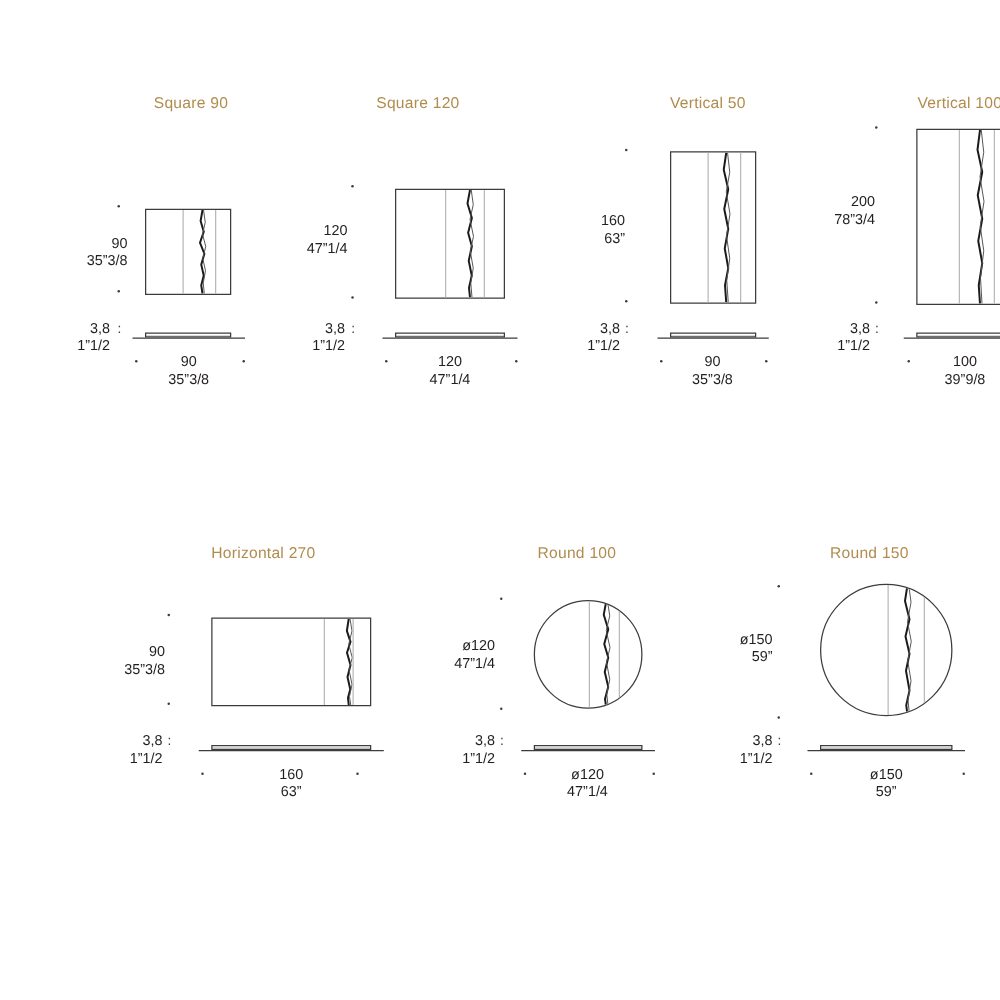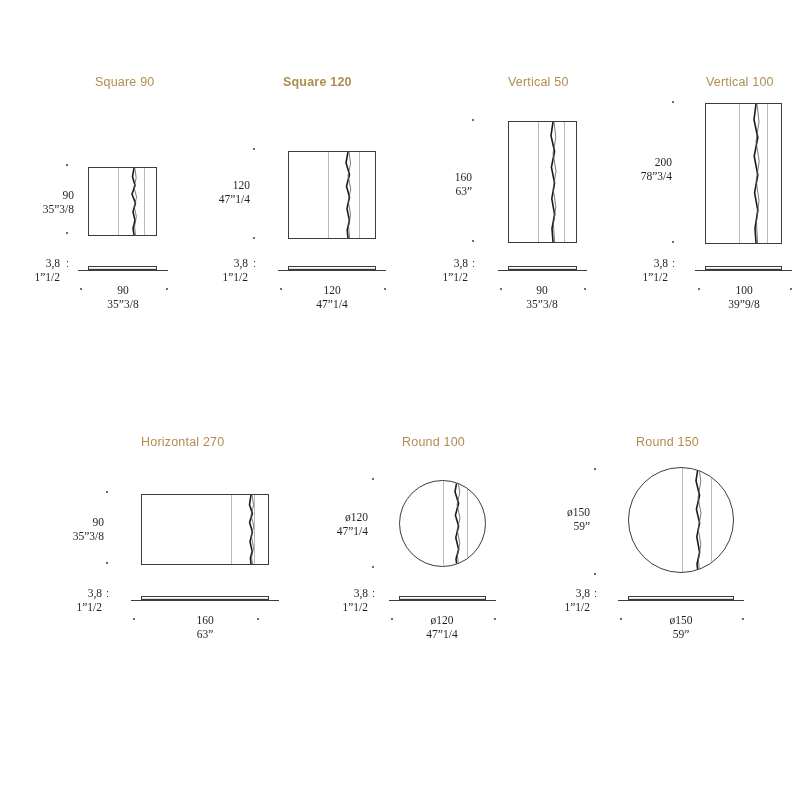--- a/index.html
+++ b/index.html
@@ -10,20 +10,21 @@
     height: 800px;
     background: #ffffff;
     font-family: "Liberation Sans", sans-serif;
     color: #231f20;
   }
   #sheet {
     position: relative;
     width: 800px;
     height: 648px;
     overflow: hidden;
+    padding-left: 28px;
   }
   .item {
     position: absolute;
   }
   .title {
     position: absolute;
     font-size: 12.5px;
     color: #b08d4f;
     white-space: nowrap;
     letter-spacing: 0.2px;
@@ -61,21 +62,21 @@
   
   .dim {
     position: absolute;
     font-size: 11.5px;
     line-height: 14px;
     white-space: nowrap;
     color: #231f20;
   }
   .dim.right { text-align: right; }
   .dim.center { text-align: center; }
-  .dim span { display: block; font-family: Liberation Serif, serif; }
+  .dim span { display: block; }
   
   .tick {
     position: absolute;
     width: 2px;
     height: 2px;
     border-radius: 50%;
     background: #3c3c3c;
   }
   .dots {
     position: absolute;
@@ -124,21 +125,21 @@
     <div class="tick" style="left:80px; top:288px;"></div>
     <div class="tick" style="left:166px; top:288px;"></div>
 
     <div class="dim center" style="left:73px; top:283px; width:100px;">
       <span>90</span>
       <span>35”3/8</span>
     </div>
   </div>
 
   <div class="item">
-    <div class="title" style="left:283px; top:75px;font-weight:bold;">Square 120</div>
+    <div class="title" style="left:273px; top:75px;">Square 120</div>
 
     <div class="tick" style="left:253px; top:148px;"></div>
     <div class="tick" style="left:253px; top:237px;"></div>
 
     <div class="dim right" style="left:198px; top:178px; width:52px;">
       <span>120</span>
       <span>47”1/4</span>
     </div>
 
     <div class="panel" style="left:288px; top:151px; width:88px; height:88px;">

